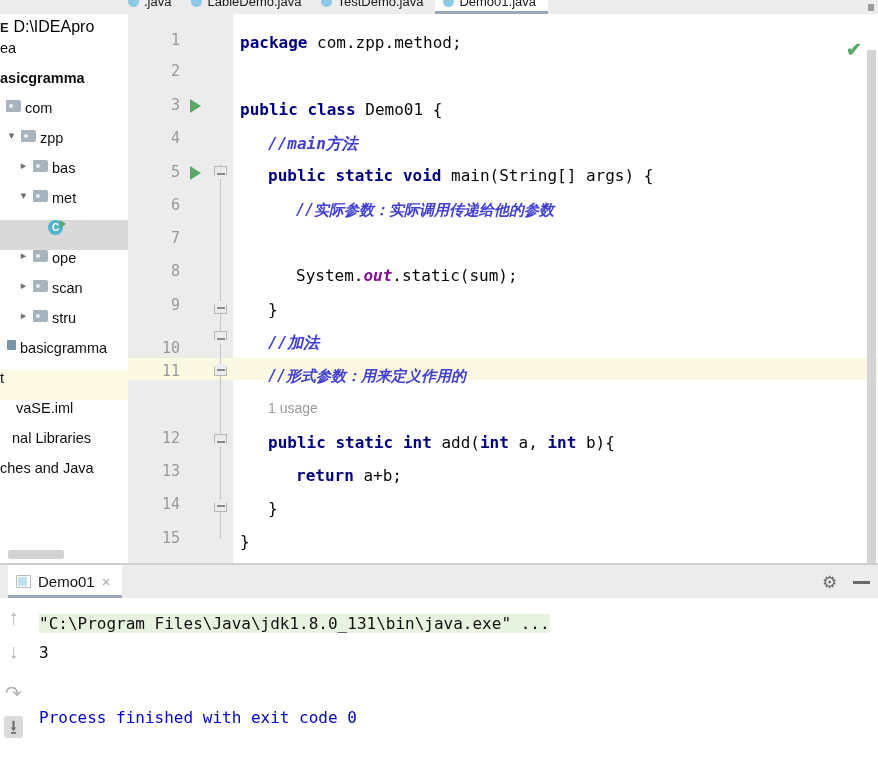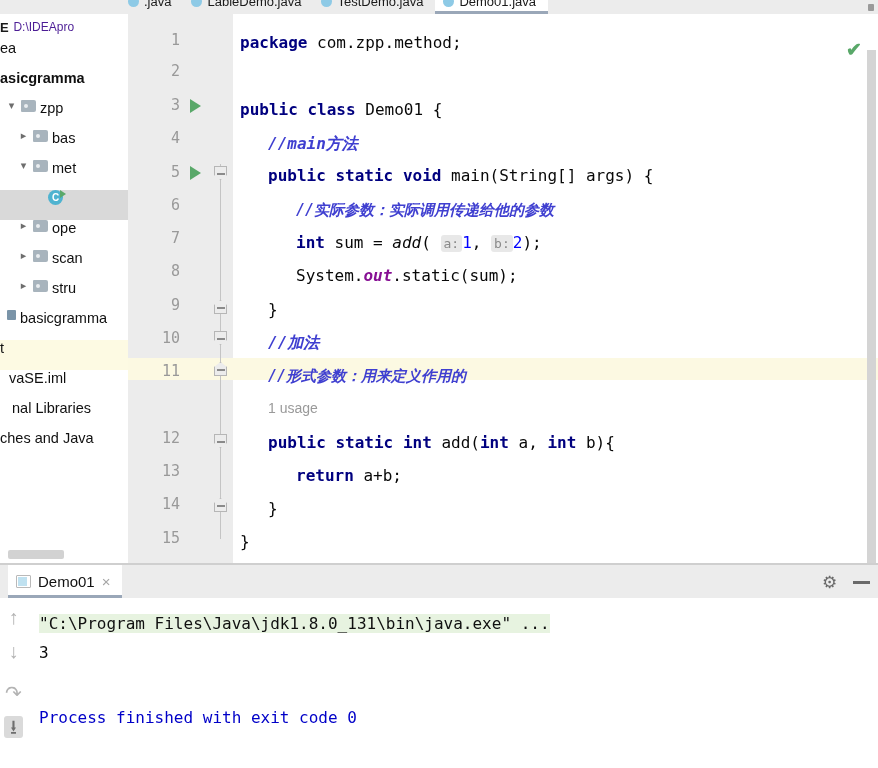--- a/index.html
+++ b/index.html
@@ -39,21 +39,21 @@
   
   .project {
     position:absolute; left:0; top:14px; width:128px; height:551px;
     background:#ffffff; overflow:hidden; font-size:14px; color:#111;
   }
   .ptitle {
     height:26px; display:flex; align-items:center; gap:5px;
     padding-left:0; white-space:nowrap; overflow:hidden;
   }
   .ptitle .ide { font-weight:bold; font-size:13px; color:#1a1a1a; letter-spacing:-.3px; }
-  .ptitle .path { color:#4c1d95; font-size:12px; }
+  .ptitle .path { color:#000000; font-size:16px; }
   .trow {
     height:30px; display:flex; align-items:flex-start; gap:4px;
     white-space:nowrap; overflow:hidden; padding-right:2px;
   }
   .trow.sel { background:#d9d9d9; }
   .trow.hl  { background:#fdfae3; }
   .trow .lbl { font-size:14.5px; color:#101010; }
   .trow .lbl.bold { font-weight:bold; }
   .chev {
     width:11px; flex:0 0 11px; color:#6e6e6e; font-size:11px;
@@ -244,20 +244,24 @@
 
     <div class="trow" style="padding-left:0px">
       <span class="lbl">ea</span>
     </div>
 
     <div class="trow" style="padding-left:0px">
       <span class="lbl bold">asicgramma</span>
     </div>
 
 
+    <div class="trow" style="padding-left:6px">
+      <span class="folder"></span>
+      <span class="lbl">com</span>
+    </div>
 
     <div class="trow" style="padding-left:6px">
       <span class="chev">▾</span>
       <span class="folder"></span>
       <span class="lbl">zpp</span>
     </div>
 
     <div class="trow" style="padding-left:18px">
       <span class="chev">▸</span>
       <span class="folder"></span>
@@ -295,21 +299,21 @@
 
     <div class="trow" style="padding-left:7px">
       <span class="modmark"></span>
       <span class="lbl">basicgramma</span>
     </div>
 
     <div class="trow hl" style="padding-left:0px">
       <span class="lbl">t</span>
     </div>
 
-    <div class="trow" style="padding-left:9px">
+    <div class="trow" style="padding-left:16px">
       <span class="lbl">vaSE.iml</span>
     </div>
 
     <div class="trow" style="padding-left:12px">
       <span class="lbl">nal Libraries</span>
     </div>
 
     <div class="trow" style="padding-left:0px">
       <span class="lbl">ches and Java</span>
     </div>
@@ -327,21 +331,21 @@
 
     <div class="ln" style="top:16px">1</div>
     <div class="ln" style="top:47px">2</div>
     <div class="ln" style="top:81px">3</div>
     <div class="ln" style="top:114px">4</div>
     <div class="ln" style="top:148px">5</div>
     <div class="ln" style="top:181px">6</div>
     <div class="ln" style="top:214px">7</div>
     <div class="ln" style="top:247px">8</div>
     <div class="ln" style="top:281px">9</div>
-    <div class="ln" style="top:314px">10</div>
+    <div class="ln" style="top:324px">10</div>
     <div class="ln" style="top:347px">11</div>
     <div class="ln" style="top:414px">12</div>
     <div class="ln" style="top:447px">13</div>
     <div class="ln" style="top:480px">14</div>
     <div class="ln" style="top:514px">15</div>
     <div class="ln" style="top:547px">16</div>
 
     <div class="runmark" style="top:85px"></div>
     <div class="runmark" style="top:152px"></div>
 
@@ -368,21 +372,20 @@
     <div class="codeline" style="left:112px; top:19px"><span class="kw">package</span><span> com.zpp.method;</span></div>
 
     <div class="codeline" style="left:112px; top:86px"><span class="kw">public</span><span> </span><span class="kw">class</span><span> </span><span>Demo01</span><span> </span><span>{</span></div>
 
     <div class="codeline cmt" style="left:140px; top:120px">//main方法</div>
 
     <div class="codeline" style="left:140px; top:152px"><span class="kw">public</span><span> </span><span class="kw">static</span><span> </span><span class="kw">void</span><span> </span><span>main(String[] args) {</span></div>
 
     <div class="codeline cmt" style="left:168px; top:186px; font-size:15px">//实际参数：实际调用传递给他的参数</div>
 
-    <div class="codeline" style="left:168px; top:219px"><span class="kw">int</span><span> sum = </span><span class="mth">add</span><span>( </span><span class="hint">a:</span><span class="num">1</span><span>, </span><span class="hint">b:</span><span class="num">2</span><span>);</span></div>
 
     <div class="codeline" style="left:168px; top:252px"><span>System.</span><span class="fld">out</span><span>.static(sum);</span></div>
 
     <div class="codeline" style="left:140px; top:286px">}</div>
 
     <div class="codeline cmt" style="left:140px; top:319px">//加法</div>
 
     <div class="codeline cmt" style="left:140px; top:352px; font-size:15px">//形式参数：用来定义作用的</div>
 
     <div class="usage" style="left:140px; top:386px">1 usage</div>

